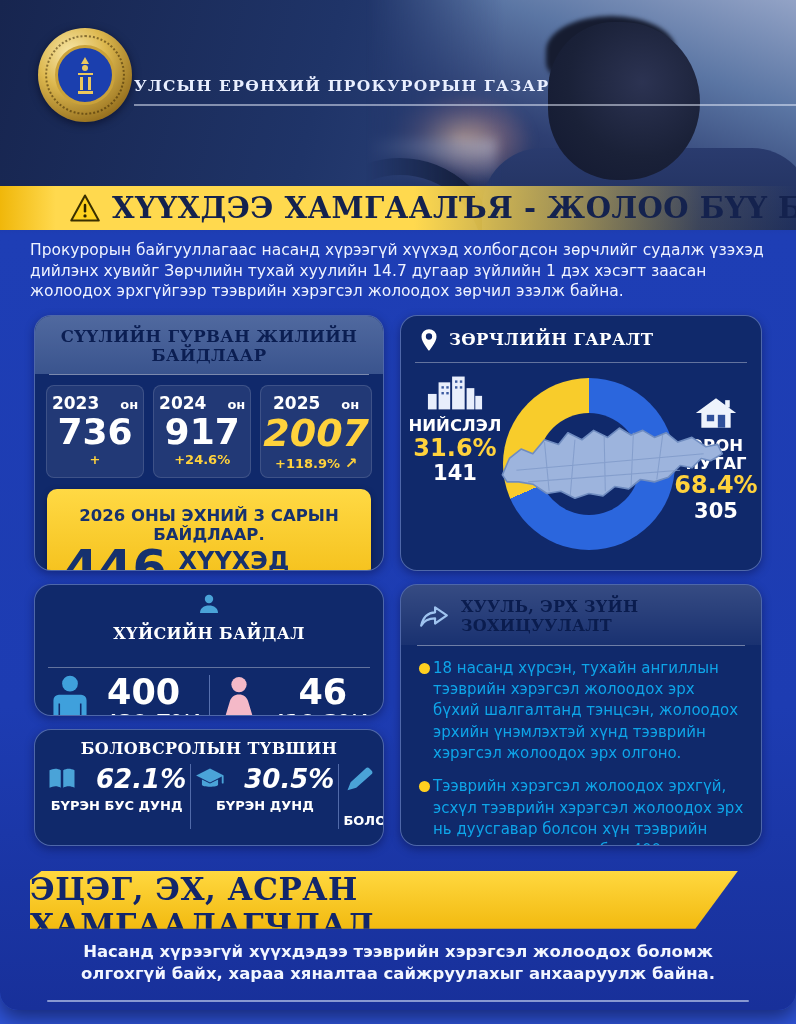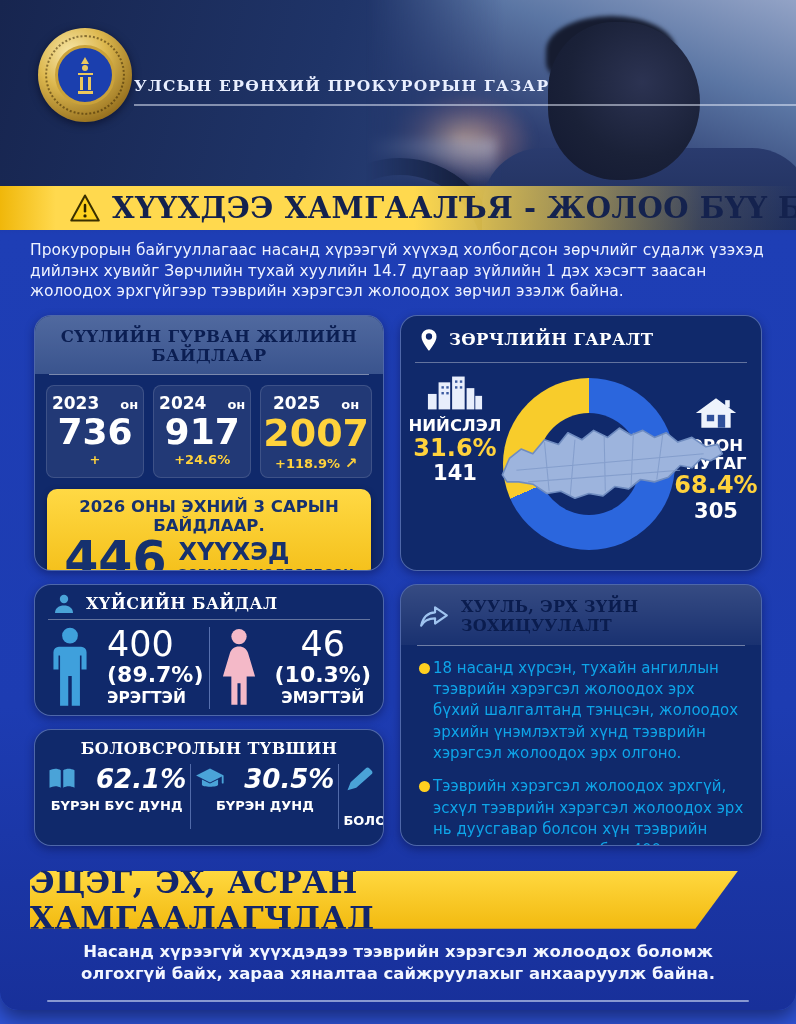--- a/index.html
+++ b/index.html
@@ -73,24 +73,24 @@
   .panelA { height:256px; }
   .pa-header { background:linear-gradient(180deg,#50699f,#3a548e); color:#0b1e52; text-align:center;
     font-weight:800; font-size:16.5px; padding:11px 6px 9px; letter-spacing:.4px; }
   .pa-div { height:1px; background:rgba(255,255,255,.45); margin:0 14px; }
   .ycards { display:flex; gap:9px; padding:10px 11px 6px; }
   .ycard { flex:1; background:rgba(255,255,255,.08); border:1px solid rgba(255,255,255,.13);
     border-radius:8px; text-align:center; padding:7px 2px 5px; color:#fff; }
   .yyear { font-weight:800; font-size:17px; }
   .yyear .sfx { font-size:13px; font-weight:600; margin-left:21px; }
   .yval { font-weight:800; font-size:36px; line-height:1.08; }
-  .yval.gold { color:#ffd23c; font-size:38px; }
+  .yval.gold { color:#ffd23c; font-size:38px;font-style:italic; }
   .ydelta { font-weight:700; font-size:13px; color:#ffd23c; min-height:16px; }
   .ydelta .arrow { font-size:15px; }
-  .cur-card { margin:5px 12px 12px; border-radius:10px; padding:8px 10px 9px; text-align:center;
+  .cur-card { margin:5px 12px 12px; border-radius:10px; padding:17px 10px 9px; text-align:center;
     background:linear-gradient(180deg,#ffd944,#f2bb12); color:#16316e; box-shadow:0 2px 6px rgba(0,0,30,.4); }
   .cur-title { font-weight:800; font-size:16.5px; }
   .cur-row { display:flex; justify-content:center; align-items:center; gap:12px; margin-top:2px; }
   .cur-val { font-weight:800; font-size:49px; line-height:.95; }
   .cur-unitbox { text-align:left; }
   .cur-unit { font-weight:800; font-size:24px; line-height:1; }
   .cur-cap { font-weight:700; font-size:12.5px; margin-top:2px; }
 
   
   .panelB { height:256px; position:relative; }
@@ -103,28 +103,28 @@
   .map { position:absolute; left:-10px; top:36px; width:234px; z-index:3; }
   .city-block { position:absolute; left:6px; top:58px; width:96px; text-align:center; color:#fff; }
   .rural-block { position:absolute; right:2px; top:80px; width:86px; text-align:center; color:#fff; }
   .loc-label { font-weight:800; font-size:16.5px; line-height:1.08; margin-top:3px; }
   .loc-pct { font-weight:800; font-size:24px; color:#ffd23c; line-height:1.15; }
   .loc-count { font-weight:800; font-size:21px; line-height:1.1; }
   .city-icon { width:58px; height:36px; } .house-icon { width:44px; height:34px; }
 
   
   .panelC { height:132px; }
-  .pc-header { display:flex; align-items:center; gap:10px; margin:0 13px; padding:9px 4px 5px;
-    border-bottom:1px solid rgba(255,255,255,.35); color:#fff; font-weight:800; font-size:16px; letter-spacing:.4px; }
+  .pc-header { display:flex; align-items:center; gap:10px; margin:0 13px; padding:9px 4px 24px;
+    border-bottom:1px solid rgba(255,255,255,.35); color:#fff; font-weight:800; font-size:16px; letter-spacing:.4px;flex-direction:column; }
   .person-icon { width:24px; height:20px; }
   .gender-body { display:flex; padding:7px 6px 4px; }
   .ghalf { flex:1; display:flex; align-items:center; justify-content:center; gap:13px; }
   .ghalf + .ghalf { border-left:1px solid rgba(135,160,220,.6);text-align:center; }
   .gcol { color:#fff; }
-  .gval { font-weight:400; font-size:35px; line-height:1; }
+  .gval { font-weight:700; font-size:35px; line-height:1; }
   .gpct { font-weight:700; font-size:22px; line-height:1.2; }
   .glabel { font-weight:800; font-size:15.5px; line-height:1.25; }
   .male-icon { width:48px; height:82px; } .female-icon { width:46px; height:82px; }
 
   
   .panelD { height:117px; }
   .pd-title { text-align:center; color:#fff; font-weight:800; font-size:16px; padding:9px 0 4px; letter-spacing:.4px; }
   .edu-row { display:flex; padding:2px 8px 8px; }
   .edu-item { flex:1; text-align:center; padding:0 4px; }
   .edu-item + .edu-item { border-left:1px solid rgba(135,160,220,.55); }
@@ -140,21 +140,21 @@
     color:#0a1c4e; font-weight:800; font-size:16px; letter-spacing:.3px; }
   .pe-div { height:1px; background:rgba(255,255,255,.4); margin:0 16px; }
   .share-icon { width:30px; height:24px; flex:none; }
   .bullet { display:flex; gap:3px; padding:12px 16px 0 18px; color:#0ea5e9; font-size:15px; line-height:1.42; font-weight:500; }
   .bullet .dot { width:11px; height:11px; border-radius:50%; background:#ffd020; margin-top:5px; flex:none; }
 
   
   .fbanner { margin:25px 30px 0; height:58px; position:relative;
     background:linear-gradient(180deg,#ffd83f,#f2ba10);
     clip-path:polygon(0 16%,1.6% 0,96.2% 0,90.4% 100%,0 100%);
-    display:flex; align-items:center; justify-content:center; padding-right:64px; }
+    display:flex; justify-content:center; padding-right:64px; }
   .fbanner-text { font-weight:800; font-size:31px; color:#12266b; letter-spacing:.5px; }
   .fmsg { margin:12px auto 0; width:700px; text-align:center; color:#f2f6ff;
     font-size:16.5px; font-weight:600; line-height:1.35; }
   .fdivider { margin:15px auto 0; width:702px; height:2px; background:rgba(230,238,255,.55); border-radius:2px; }
 </style>
 </head>
 <body>
 
 <div class="sheet">
 

